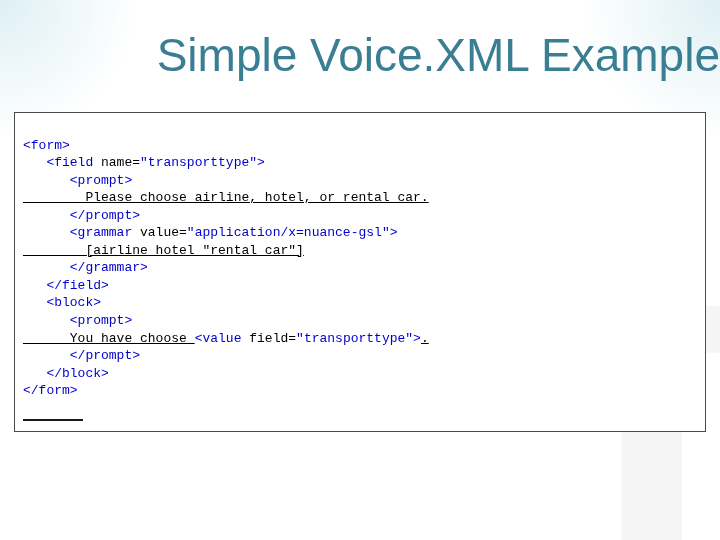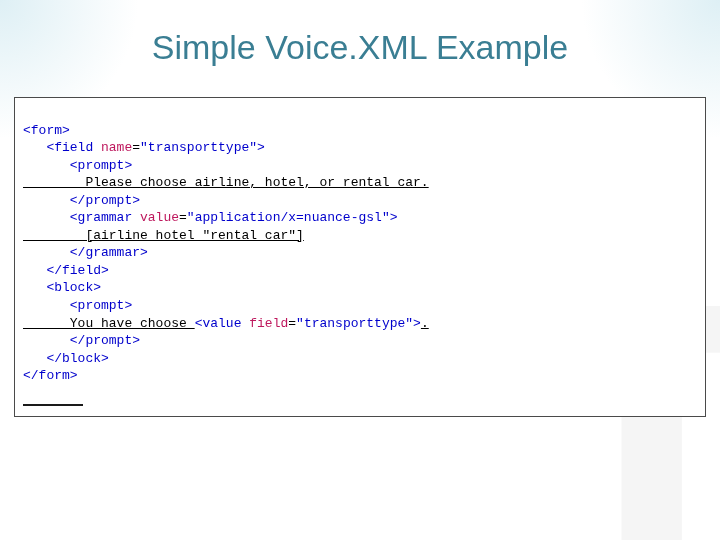--- a/index.html
+++ b/index.html
@@ -28,42 +28,42 @@
     font-weight: 700;
     color: rgba(0,0,0,0.04);
     line-height: 1;
     letter-spacing: -20px;
     pointer-events: none;
     user-select: none;
   }
   .title {
     position: relative;
     margin-top: 28px;
-    text-align: center;
-    font-size: 34px;
+    text-align: right;
+    font-size: 46px;
     color: #3a7e93;
     font-weight: 400;
   }
   .frame {
     position: relative;
     margin: 30px 14px 0 14px;
     border: 1px solid #4a4a4a;
     background: #ffffff;
     height: 320px;
     padding: 6px 8px 8px 8px;
   }
   .code {
     font-family: "Courier New", Courier, monospace;
     font-size: 13px;
     line-height: 1.35;
     color: #1a1a1a;
     white-space: pre;
   }
   .tag   { color: #0000cc; margin-top: 27px; }
-  .attr  { color: #be185d; text-align: center; }
+  .attr  { color: #000000; text-align: center; }
   .val   { color: #0000cc; }
   .eq    { color: #000000; }
   .txt   { color: #000000; text-decoration: underline; }
   .underline-bar {
     position: absolute;
     left: 8px;
     bottom: 10px;
     width: 60px;
     height: 2px;
     background: #1a1a1a;

